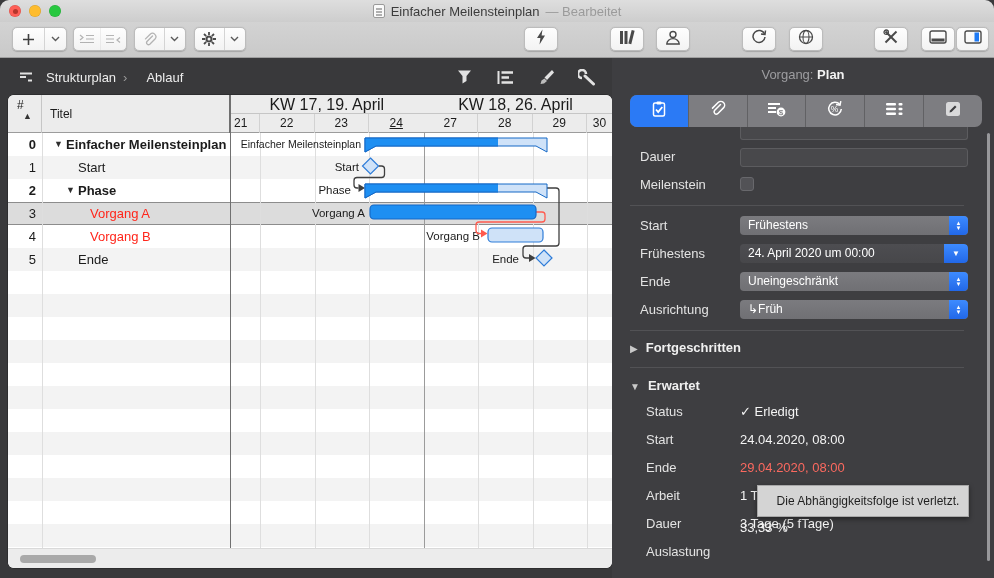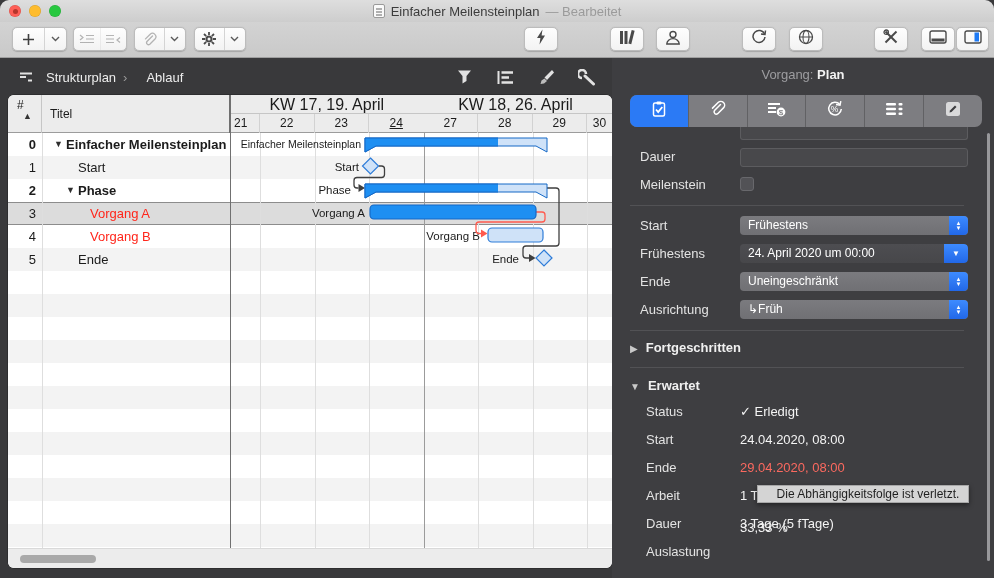--- a/index.html
+++ b/index.html
@@ -96,21 +96,21 @@
   .cap { position:absolute; right:0; top:0; bottom:0; width:19px; background:linear-gradient(#3d8bff,#2268e8);
     border-radius:0 4px 4px 0; display:flex; flex-direction:column; align-items:center; justify-content:center; color:#fff; }
   .cap.wide { width:24px; }
   .cap .c1 { font-size:6px; line-height:5px; } .cap .c2 { font-size:6px; line-height:5px; }
   .cap .single { font-size:8px; }
   .sechead { position:absolute; font-size:13px; color:#f0f0f0; font-weight:bold; }
   .sechead .tri { color:#c9c9c9; font-size:10px; margin-right:8px; font-weight:normal; }
   .kv-label { position:absolute; left:34px; font-size:13px; color:#e3e3e3; }
   .kv-value { position:absolute; left:128px; font-size:13px; color:#f4f4f4; white-space:nowrap; }
   .kv-value.red { color:#fb695f; }
-  .tooltip { position:absolute; left:145px; top:427px; width:212px; height:18px; background:#d4d4d4;
+  .tooltip { position:absolute; left:145px; top:427px; width:212px; height:32px; background:#d4d4d4;
     border:1px solid #a8a8a8; box-shadow:0 2px 5px rgba(0,0,0,.45); font-size:12px; color:#1f1f1f;
     display:flex; align-items:center; justify-content:center; white-space:nowrap;padding-left:10px; }
   .vthumb { position:absolute; right:4px; top:75px; width:3px; height:428px; background:#98989b; border-radius:2px; }
 </style>
 </head>
 <body>
 
 <div class="window">
 
   <div class="titlebar">

